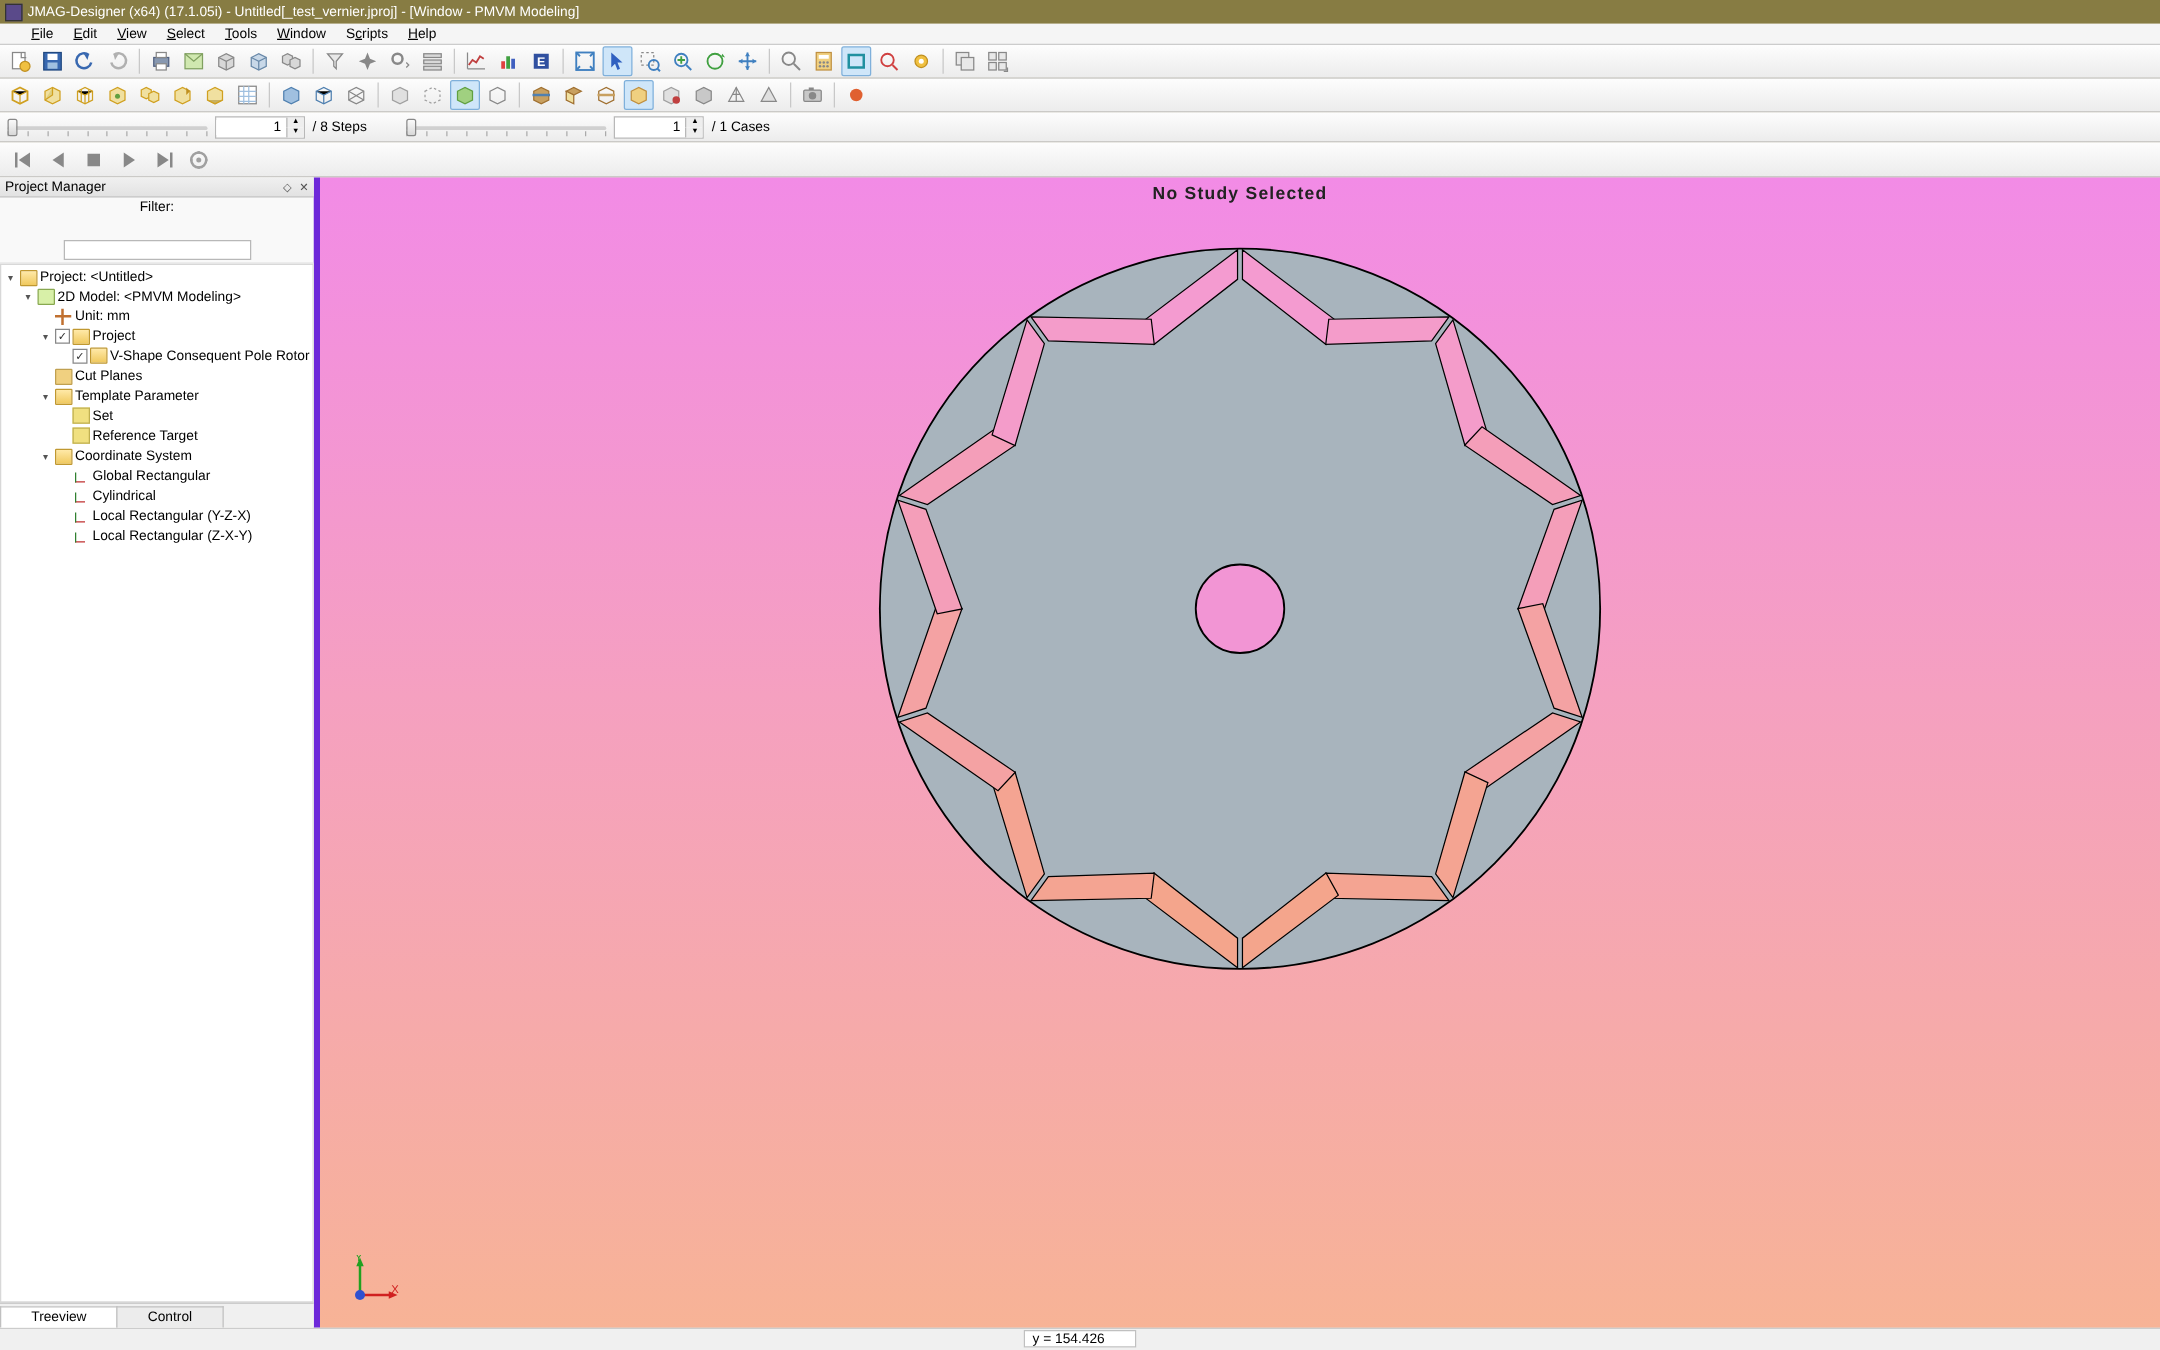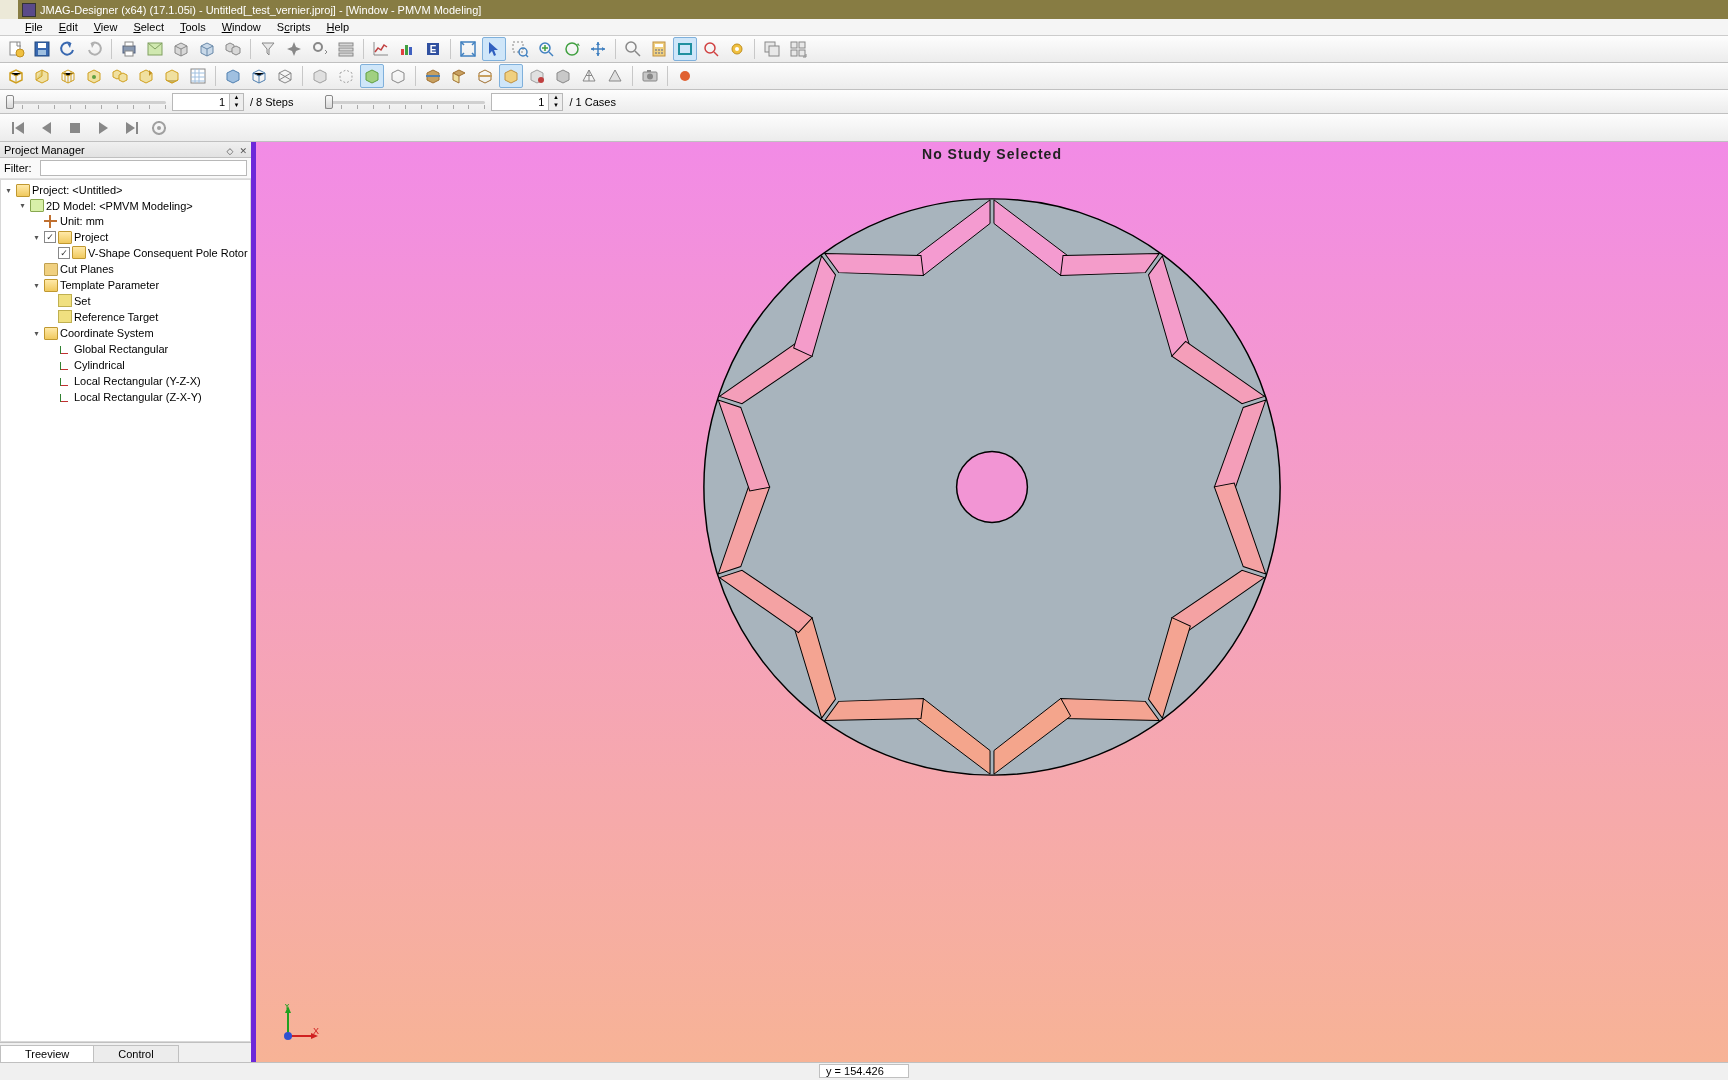--- a/index.html
+++ b/index.html
@@ -1,17 +1,17 @@
 <!DOCTYPE html>
 <html><head>
 <meta charset="utf-8">
 <style>
 * { margin: 0; padding: 0; box-sizing: border-box; font-family: "Segoe UI", Tahoma, sans-serif; }
 html, body { width: 100%; height: 100%; overflow: hidden; background: #ece9d8; }
-.titlebar { height: 19px; background: #877c43; color: #fff; font-size: 11px; display: flex; align-items: center; padding: 0 4px; margin-left: 18px; }
+.titlebar { height: 19px; background: #877c43; color: #fff; font-size: 11px; display: flex; align-items: center; padding: 0 4px; }
 .titlebar .icon { width: 14px; height: 14px; background: #5a4a8a; margin-right: 4px; border: 1px solid #333; }
 .menubar { height: 17px; background: #f5f5f5; border-bottom: 1px solid #ccc; display: flex; align-items: center; padding-left: 18px; gap: 2px; }
 .menu-item { font-size: 11px; padding: 17px 7px; cursor: pointer; }
 .menu-item u { text-decoration: underline; }
 .toolbar { height: 27px; background: linear-gradient(#fdfdfd, #ececec); border-bottom: 1px solid #c0c0c0; display: flex; align-items: center; padding: 0 4px; gap: 2px; }
 .toolbar .sep { width: 1px; height: 20px; background: #c8c8c8; margin: 0 3px; }
 .tbtn { width: 24px; height: 24px; display: flex; align-items: center; justify-content: center; border: 1px solid transparent; border-radius: 2px; cursor: pointer; }
 .tbtn.active { border-color: #7fb0db; background: #cfe6f9; }
 .tbicon { width: 18px; height: 18px; }
 .slider-row { height: 24px; background: linear-gradient(#fdfdfd, #ececec); border-bottom: 1px solid #c0c0c0; display: flex; align-items: center; padding: 0 6px; gap: 6px; font-size: 11px; }
@@ -24,21 +24,21 @@
 .spin input { border: none; width: 56px; font-size: 11px; padding: 0 4px; text-align: right; outline: none; }
 .spin .arrows { width: 14px; display: flex; flex-direction: column; }
 .spin .arrows div { height: 8px; font-size: 6px; text-align: center; line-height: 7px; background: #eee; border-left: 1px solid #b8b8b8; cursor: pointer; }
 .play-row { height: 28px; background: linear-gradient(#fdfdfd, #ececec); border-bottom: 1px solid #c0c0c0; display: flex; align-items: center; padding: 0 8px; gap: 6px; }
 .playbtn { width: 22px; height: 22px; display: flex; align-items: center; justify-content: center; cursor: pointer; }
 .playbtn svg { width: 18px; height: 18px; }
 .main { display: flex; height: calc(100% - 19px - 17px - 27px - 27px - 24px - 28px - 18px); }
 .panel { width: 256px; background: #f9f9f9; border-right: 5px solid #6d28d9; display: flex; flex-direction: column; }
 .panel-header { height: 16px; background: linear-gradient(#f0f0f0,#e2e2e2); border-bottom: 1px solid #c0c0c0; display: flex; align-items: center; justify-content: space-between; padding: 0 4px; font-size: 11px; }
 .panel-header .icons span { font-size: 9px; margin-left: 3px; cursor: pointer; color: #555; }
-.filter-row { display: flex; align-items: center; padding: 2px 4px; gap: 8px; font-size: 11px; border-bottom: 1px solid #e0e0e0; }
+.filter-row { display: flex; align-items: center; padding: 2px 4px; gap: 20px; font-size: 11px; border-bottom: 1px solid #e0e0e0; flex-direction: column; }
 .filter-row input { flex: 1; border: 1px solid #b8b8b8; font-size: 11px; padding: 1px 3px; height: 16px; }
 .tree { flex: 1; overflow: auto; background: #fff; font-size: 11px; padding: 2px 0; border: 1px solid #d8d8d8; margin: 0; }
 .tree ul { list-style: none; padding-left: 14px; }
 .tree > ul { padding-left: 2px; }
 .tree li { white-space: nowrap; padding: 0.5px 0; }
 .node { display: flex; align-items: center; gap: 2px; height: 15px; }
 .expander { width: 11px; height: 11px; display: inline-flex; align-items: center; justify-content: center; font-size: 8px; color: #555; cursor: pointer; }
 .checkbox { width: 12px; height: 12px; border: 1px solid #888; background: #fff; display: inline-flex; align-items: center; justify-content: center; font-size: 9px; color: #333; }
 .ticon { width: 14px; height: 13px; display: inline-block; }
 .ticon.folder { background: linear-gradient(#ffe9a8,#f0c95e); border: 1px solid #c09830; border-radius: 1px; }

